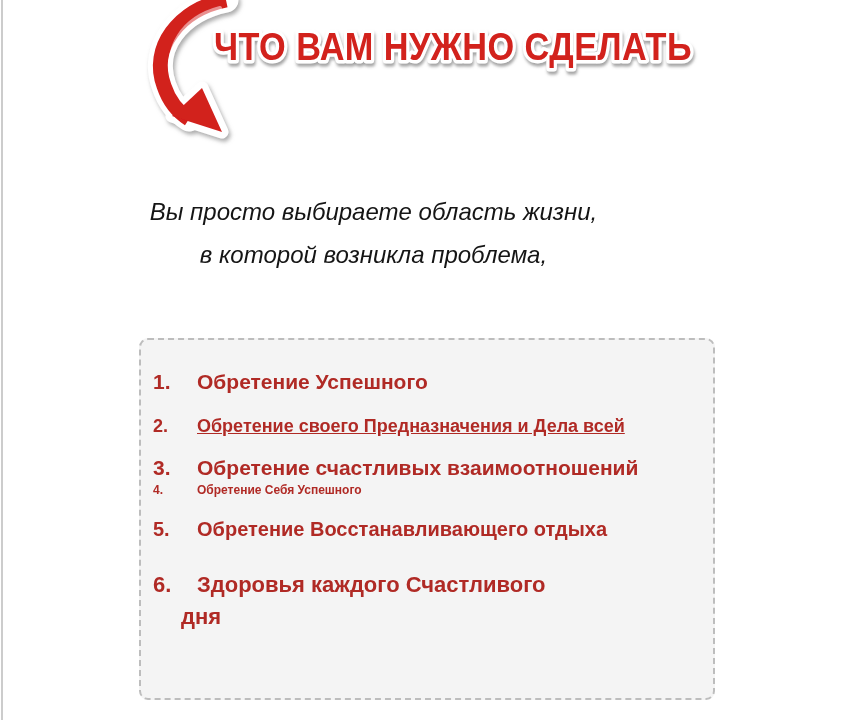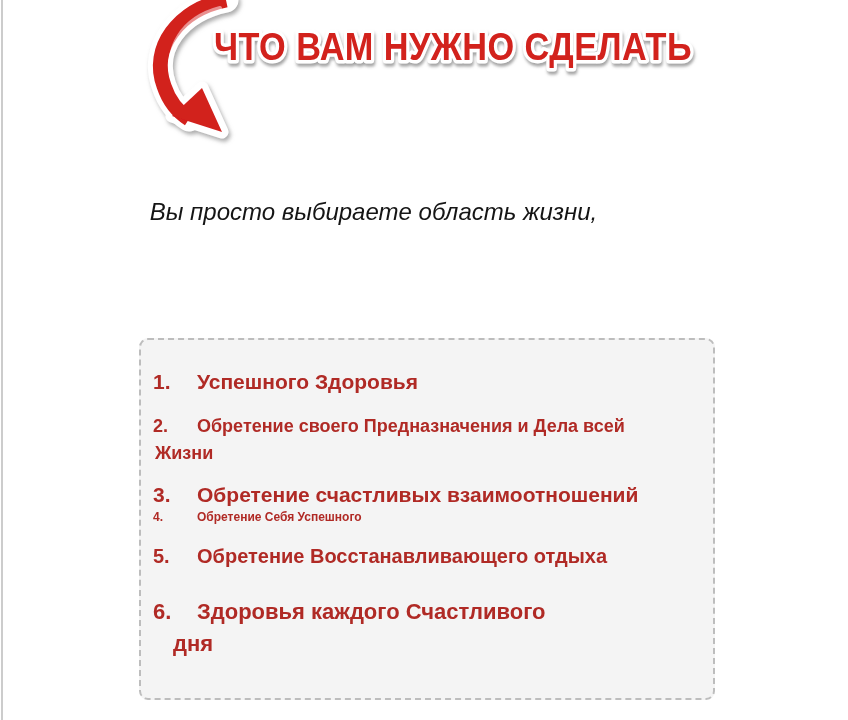--- a/index.html
+++ b/index.html
@@ -48,27 +48,27 @@
     border-radius:9px;
     background:#f4f4f4;
     padding:30px 14px 0 12px;
   }
   .item{
     color:#b02a25;
     font-weight:bold;
   }
   .num{display:inline-block;width:44px;}
   .i1{font-size:21px;margin-bottom:19px;}
-  .i2{font-size:18px;line-height:27px;margin-bottom:16px;}
+  .i2{font-size:18px;line-height:27px;margin-bottom:16px;text-decoration:underline;}
   .i3{font-size:21px;margin-bottom:3px;}
   .i4{font-size:12px;margin-bottom:21px;}
   .i5{font-size:20px;margin-bottom:28px;}
   .i6{font-size:22px;line-height:32px;}
   .line2-a{margin-left:2px;}
-  .line2-b{margin-left:20px;}
+  .line2-b{margin-left:28px;}
 </style>
 </head>
 <body>
 
 <div class="page-edge"></div>
 
 <svg class="arrow-svg" viewBox="0 0 100 140" aria-hidden="true">
   <defs>
     <filter id="ashadow" x="-40%" y="-40%" width="180%" height="180%">
       <feDropShadow dx="2" dy="3" stdDeviation="2.2" flood-color="#8f8f8f" flood-opacity="0.75"></feDropShadow>
@@ -87,31 +87,31 @@
   <defs>
     <filter id="tshadow" x="-20%" y="-40%" width="140%" height="200%">
       <feDropShadow dx="1" dy="3" stdDeviation="1.8" flood-color="#9a9a9a" flood-opacity="0.9"></feDropShadow>
     </filter>
   </defs>
   <text class="title-text" x="10" y="44" textLength="478" lengthAdjust="spacingAndGlyphs">ЧТО ВАМ НУЖНО СДЕЛАТЬ</text>
 </svg>
 
 <div class="intro">
   <div>Вы просто выбираете область жизни,</div>
+  <div>в которой возникла проблема,</div>
 </div>
 
 <div class="options">
 
   <div class="item i1">
-    <span class="num">1.</span><span>Успешного Здоровья</span>
+    <span class="num">1.</span><span>Обретение Успешного</span>
   </div>
 
   <div class="item i2">
     <span class="num">2.</span><span>Обретение своего Предназначения и Дела всей</span>
-    <div class="line2-a">Жизни</div>
   </div>
 
   <div class="item i3">
     <span class="num">3.</span><span>Обретение счастливых взаимоотношений</span>
   </div>
 
   <div class="item i4">
     <span class="num">4.</span><span>Обретение Себя Успешного</span>
   </div>
 

